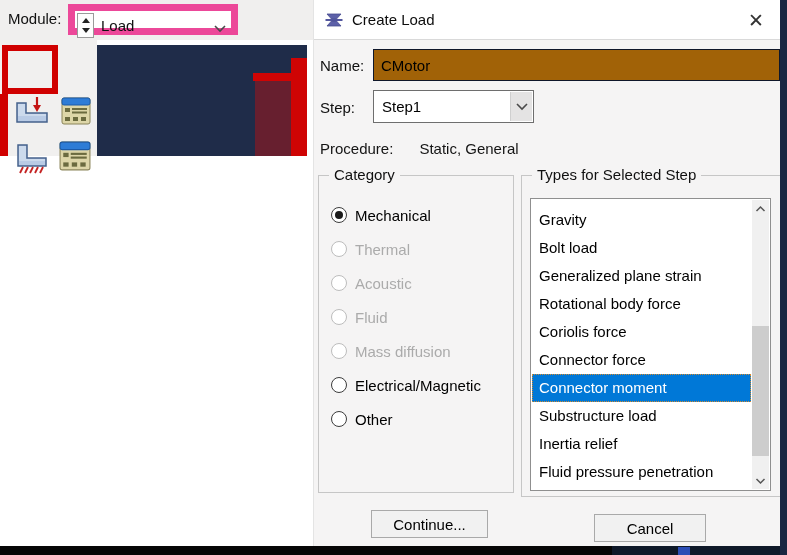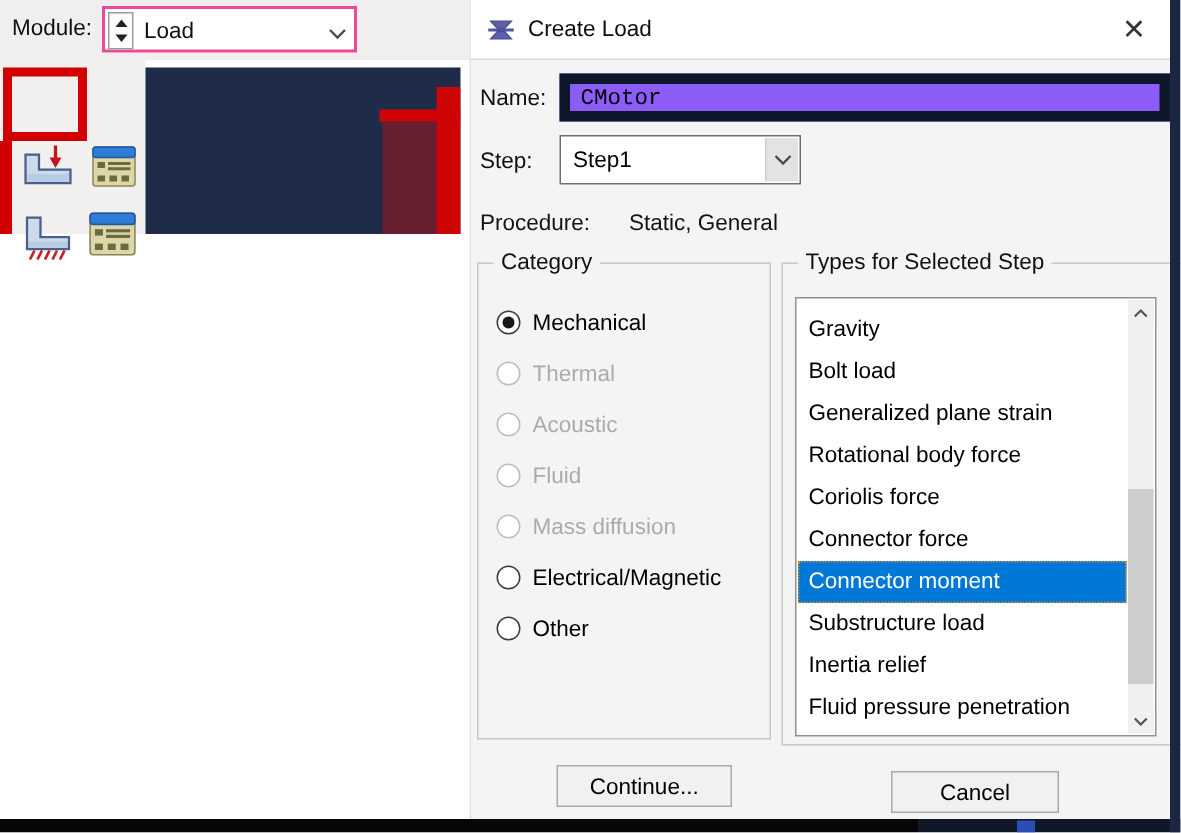--- a/index.html
+++ b/index.html
@@ -7,21 +7,21 @@
   body {
     position:relative; width:787px; height:555px; overflow:hidden;
     background:#ffffff; font-family:"Liberation Sans", sans-serif; color:#141414;
   }
   .abs { position:absolute; }
 
   
   .module-bar { left:0; top:0; width:313px; height:40px; background:#f0efee; }
   .module-label { left:8px; top:10px; font-size:15px; color:#101010; }
   .module-combo { left:68px; top:4px; width:170px; height:31px; background:#fff;
-    border:2px solid #ec4899; }
+    border:7px solid #ec4899; }
   .module-spinner { left:2px; top:2px; width:17px; height:25px; border:1px solid #9a9a9a;
     background:#fdfdfd; display:flex; flex-direction:column; align-items:center; justify-content:space-evenly; }
   .tri-up { width:0; height:0; border-left:4px solid transparent; border-right:4px solid transparent; border-bottom:5px solid #222; }
   .tri-down { width:0; height:0; border-left:4px solid transparent; border-right:4px solid transparent; border-top:5px solid #222; }
   .module-value { left:26px; top:6px; font-size:15px; color:#101010; }
   .combo-chevron { right:4px; top:9px; }
 
   .toolbox { left:0; top:40px; width:97px; height:116px; background:#f1f0ef; }
   .tool { position:absolute; display:flex; align-items:center; justify-content:center; }
   .tool-1 { left:13px; top:54px; width:38px; height:34px; }
@@ -40,22 +40,22 @@
   
   .dialog { left:313px; top:0; width:467px; height:546px; background:#f5f4f4; border-left:1px solid #e4e4e4; }
   .titlebar { left:0; top:0; width:100%; height:40px; background:#ffffff; border-bottom:1px solid #d9d9d9; }
   .dlg-icon { left:10px; top:10px; width:20px; height:20px; }
   .dlg-title { left:38px; top:11px; font-size:15px; color:#0d0d0d; }
   .dlg-close { right:10px; top:6px; width:28px; height:28px; font-size:19px; color:#333;
     display:flex; align-items:center; justify-content:center; cursor:default; background:transparent; border:none; }
 
   .row-label { font-size:15px; color:#101010; }
   .name-label { left:6px; top:57px; }
-  .name-input { left:59px; top:49px; width:407px; height:32px; border:7px solid #0f172a;
-    background:#8b5cf6; font-family:Liberation Mono, monospace; font-size:15px; color:#000; padding:0 7px; }
+  .name-input { left:59px; top:49px; width:407px; height:32px; border:1px solid #0f172a;
+    background:#a16207; font-family:Liberation Sans, sans-serif; font-size:15px; color:#000; padding:0 7px; }
   .step-label { left:6px; top:99px; }
   .step-combo { left:59px; top:90px; width:161px; height:33px; background:#fff; border:1px solid #6e6e6e; }
   .step-value { left:8px; top:7px; font-size:15px; color:#000; }
   .step-arrow { right:1px; top:1px; width:22px; height:29px; background:#e4e3e3; border-left:1px solid #cfcfcf;
     display:flex; align-items:center; justify-content:center; }
   .proc-row { left:6px; top:140px; font-size:15px; }
   .proc-value { margin-left:26px; }
 
   .groupbox { border:1px solid #c6c6c6; background:transparent;text-decoration:underline; }
   .legend { position:absolute; top:-10px; left:10px; background:#f5f4f4; padding:0 5px; font-size:15px; color:#101010; white-space:nowrap; }

